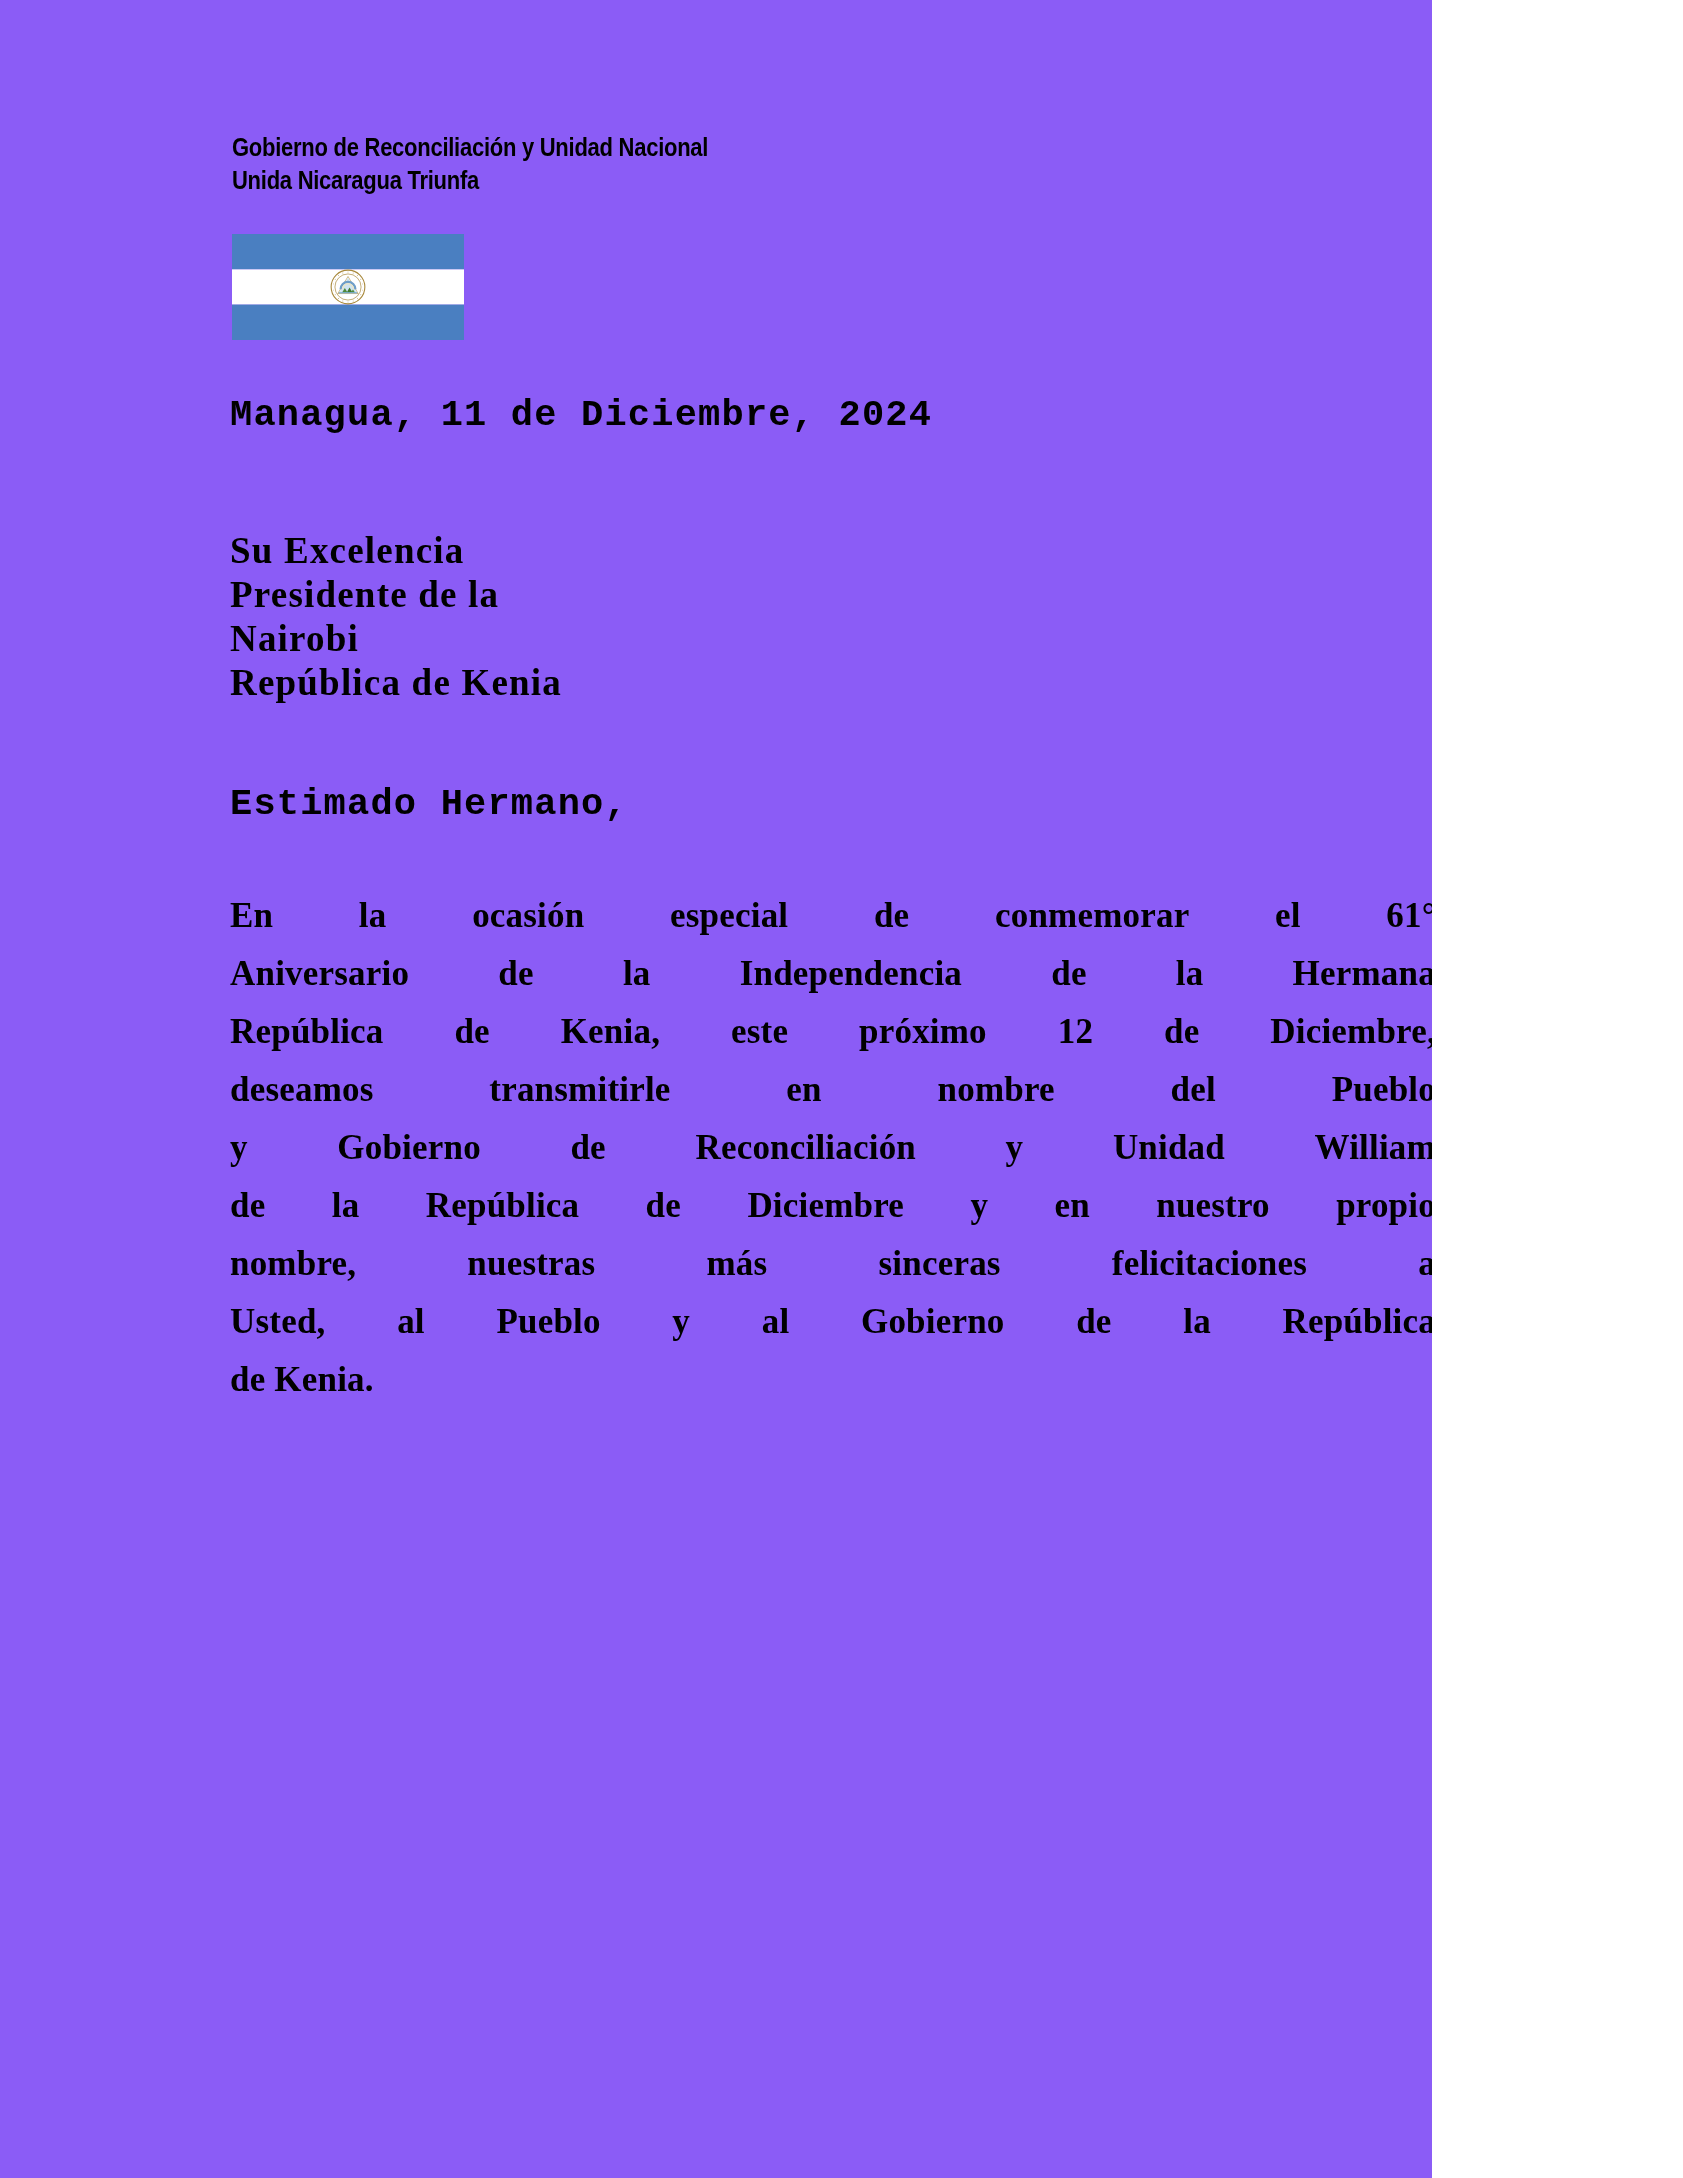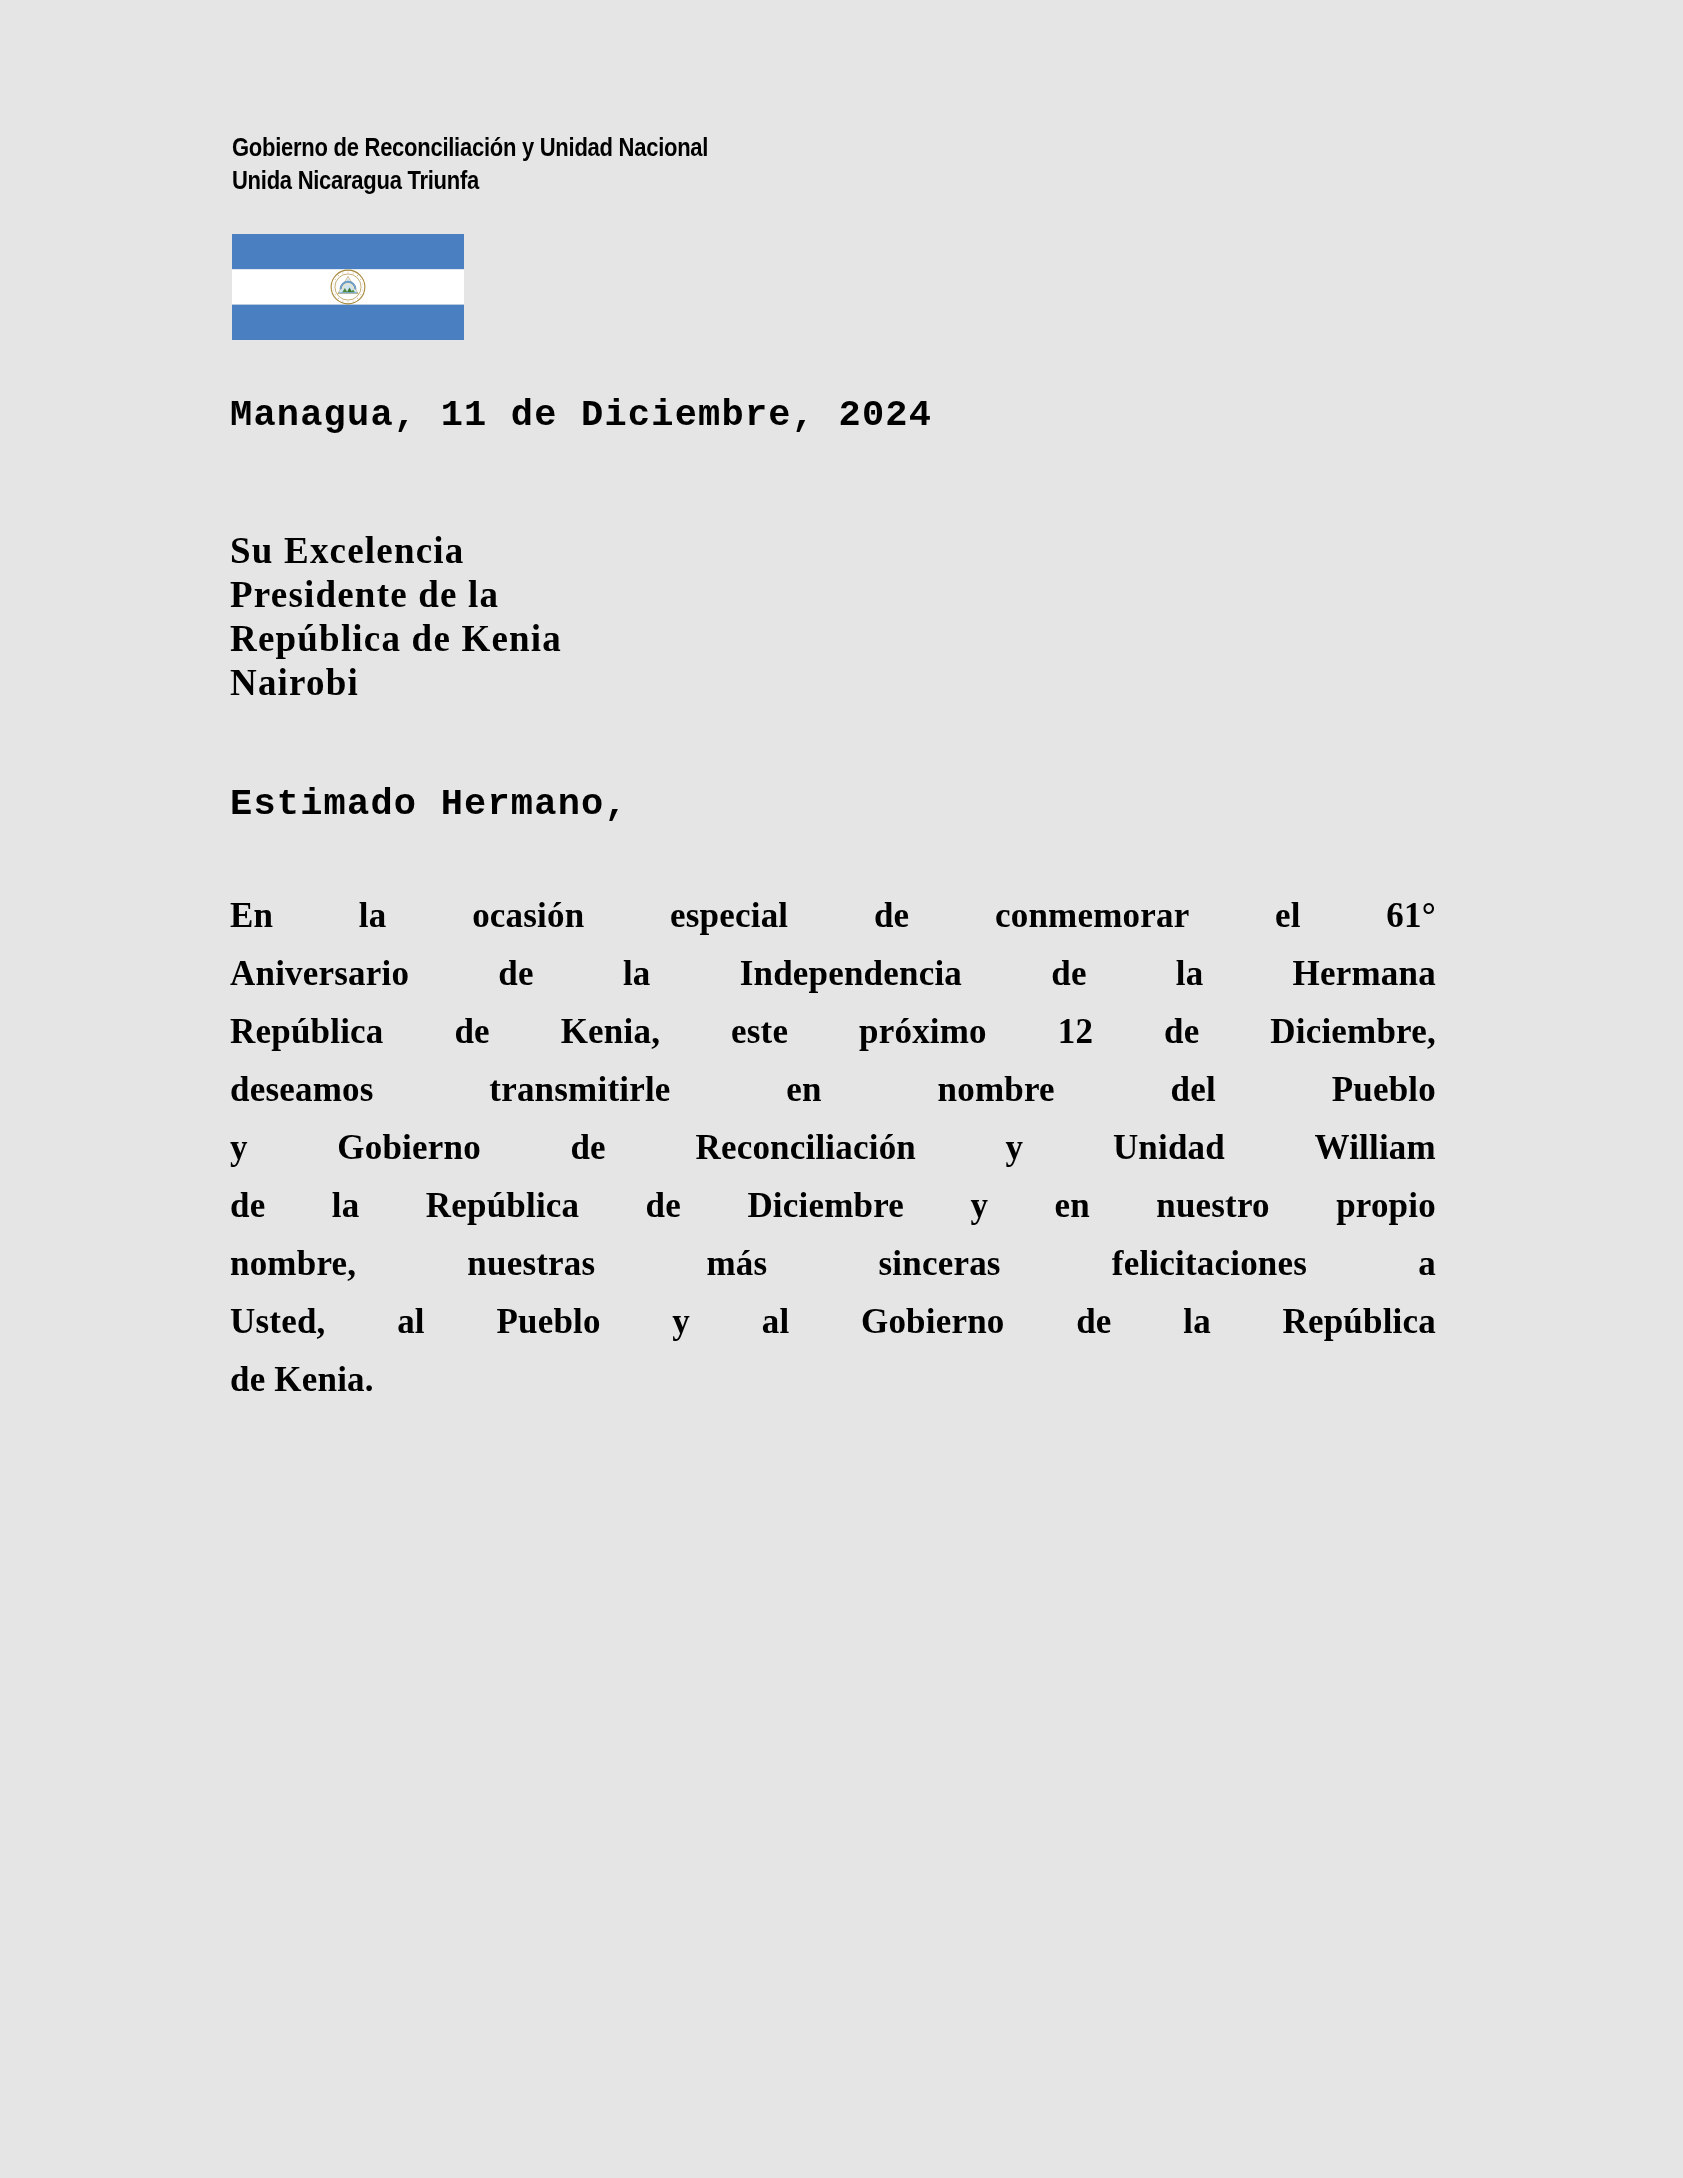--- a/index.html
+++ b/index.html
@@ -3,23 +3,23 @@
 <meta charset="utf-8">
 <style>
   html, body {
     margin: 0;
     padding: 0;
     background: #ffffff;
   }
 
   .page {
     position: relative;
-    width: 1683px;
+    width: 1432px;
     height: 2178px;
-    background: #e5e5e5;
+    background: #8b5cf6;
     overflow: hidden;
     font-family: "Liberation Sans", sans-serif;
   }
 
   
   .letterhead {
     position: absolute;
     left: 232px;
     top: 131px;
     width: 1089px;
@@ -169,22 +169,22 @@
 
   <div class="letter">
 
     <div class="date-line">Managua, 11 de Diciembre, 2024</div>
 
     <div class="spacer-lg"></div>
 
     <div class="address-block">
       <div class="address-line">Su Excelencia</div>
       <div class="address-line">Presidente de la</div>
+      <div class="address-line">Nairobi</div>
       <div class="address-line">República de Kenia</div>
-      <div class="address-line">Nairobi</div>
     </div>
 
     <div class="spacer-md"></div>
 
     <div class="salutation">Estimado Hermano,</div>
 
     <div class="spacer-sm"></div>
 
     <div class="body-para" id="paragraph">
         <div class="jline"><span>En</span><span>la</span><span>ocasión</span><span>especial</span><span>de</span><span>conmemorar</span><span>el</span><span>61°</span></div>

